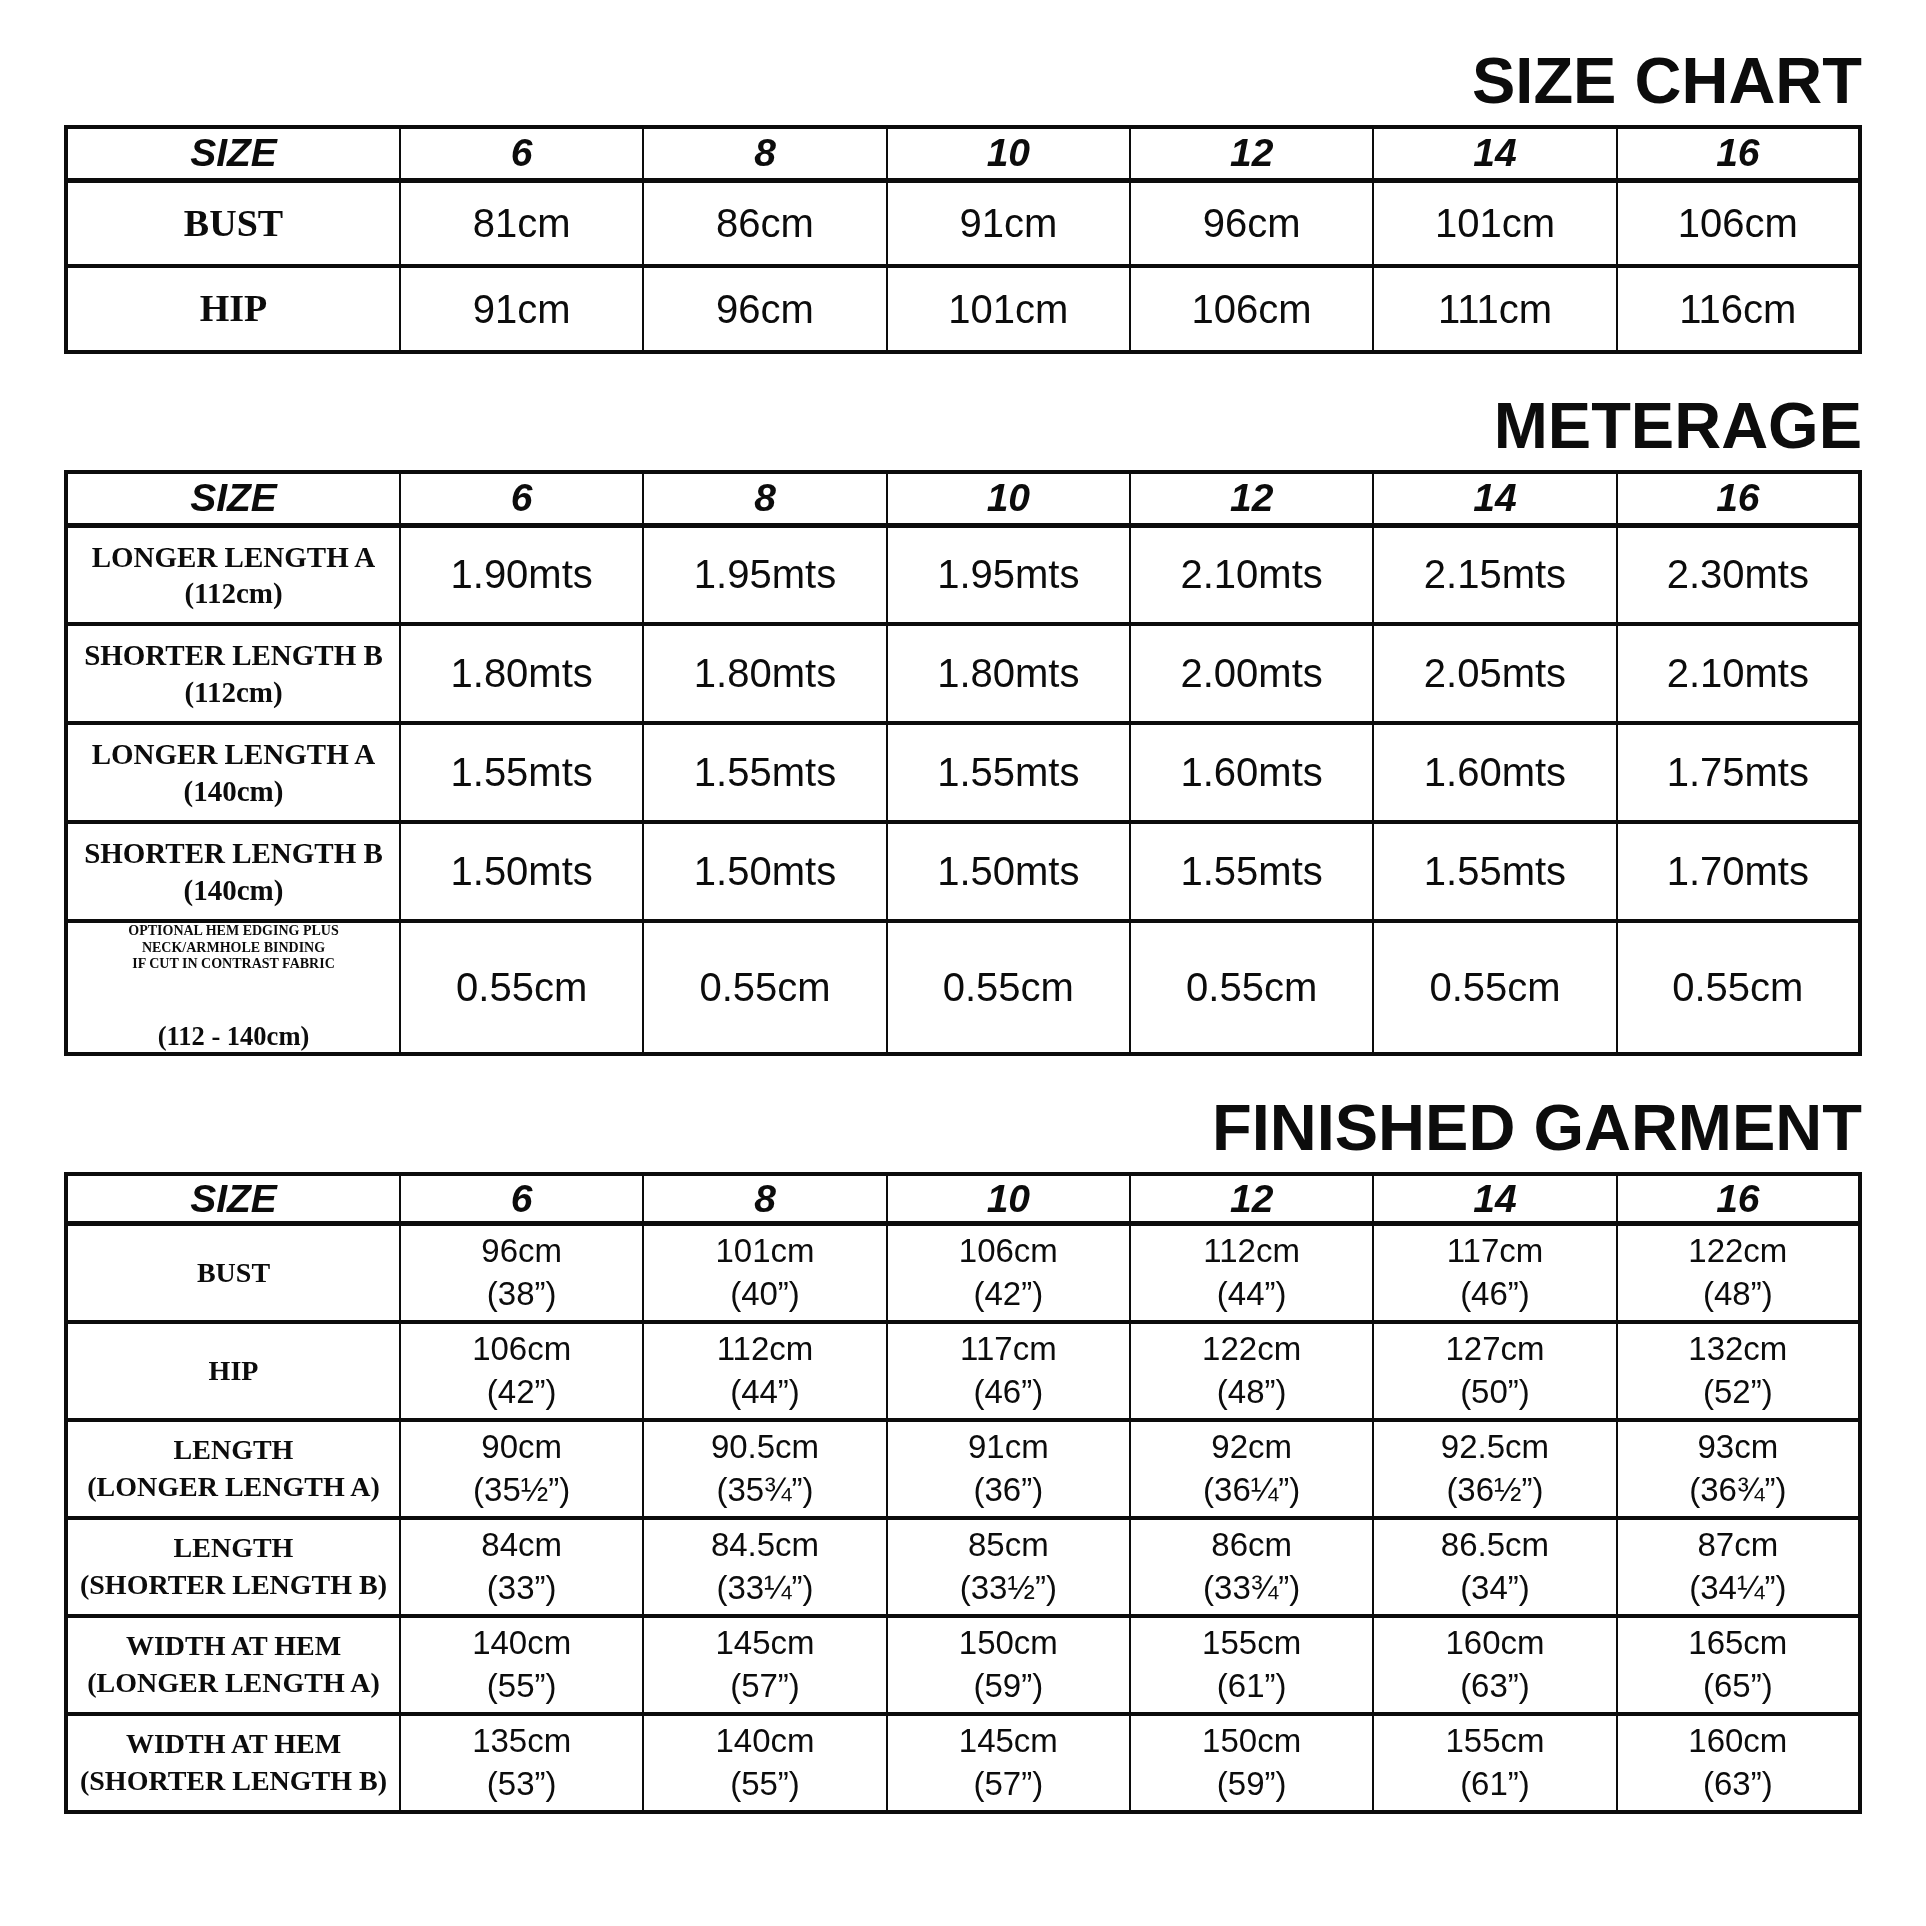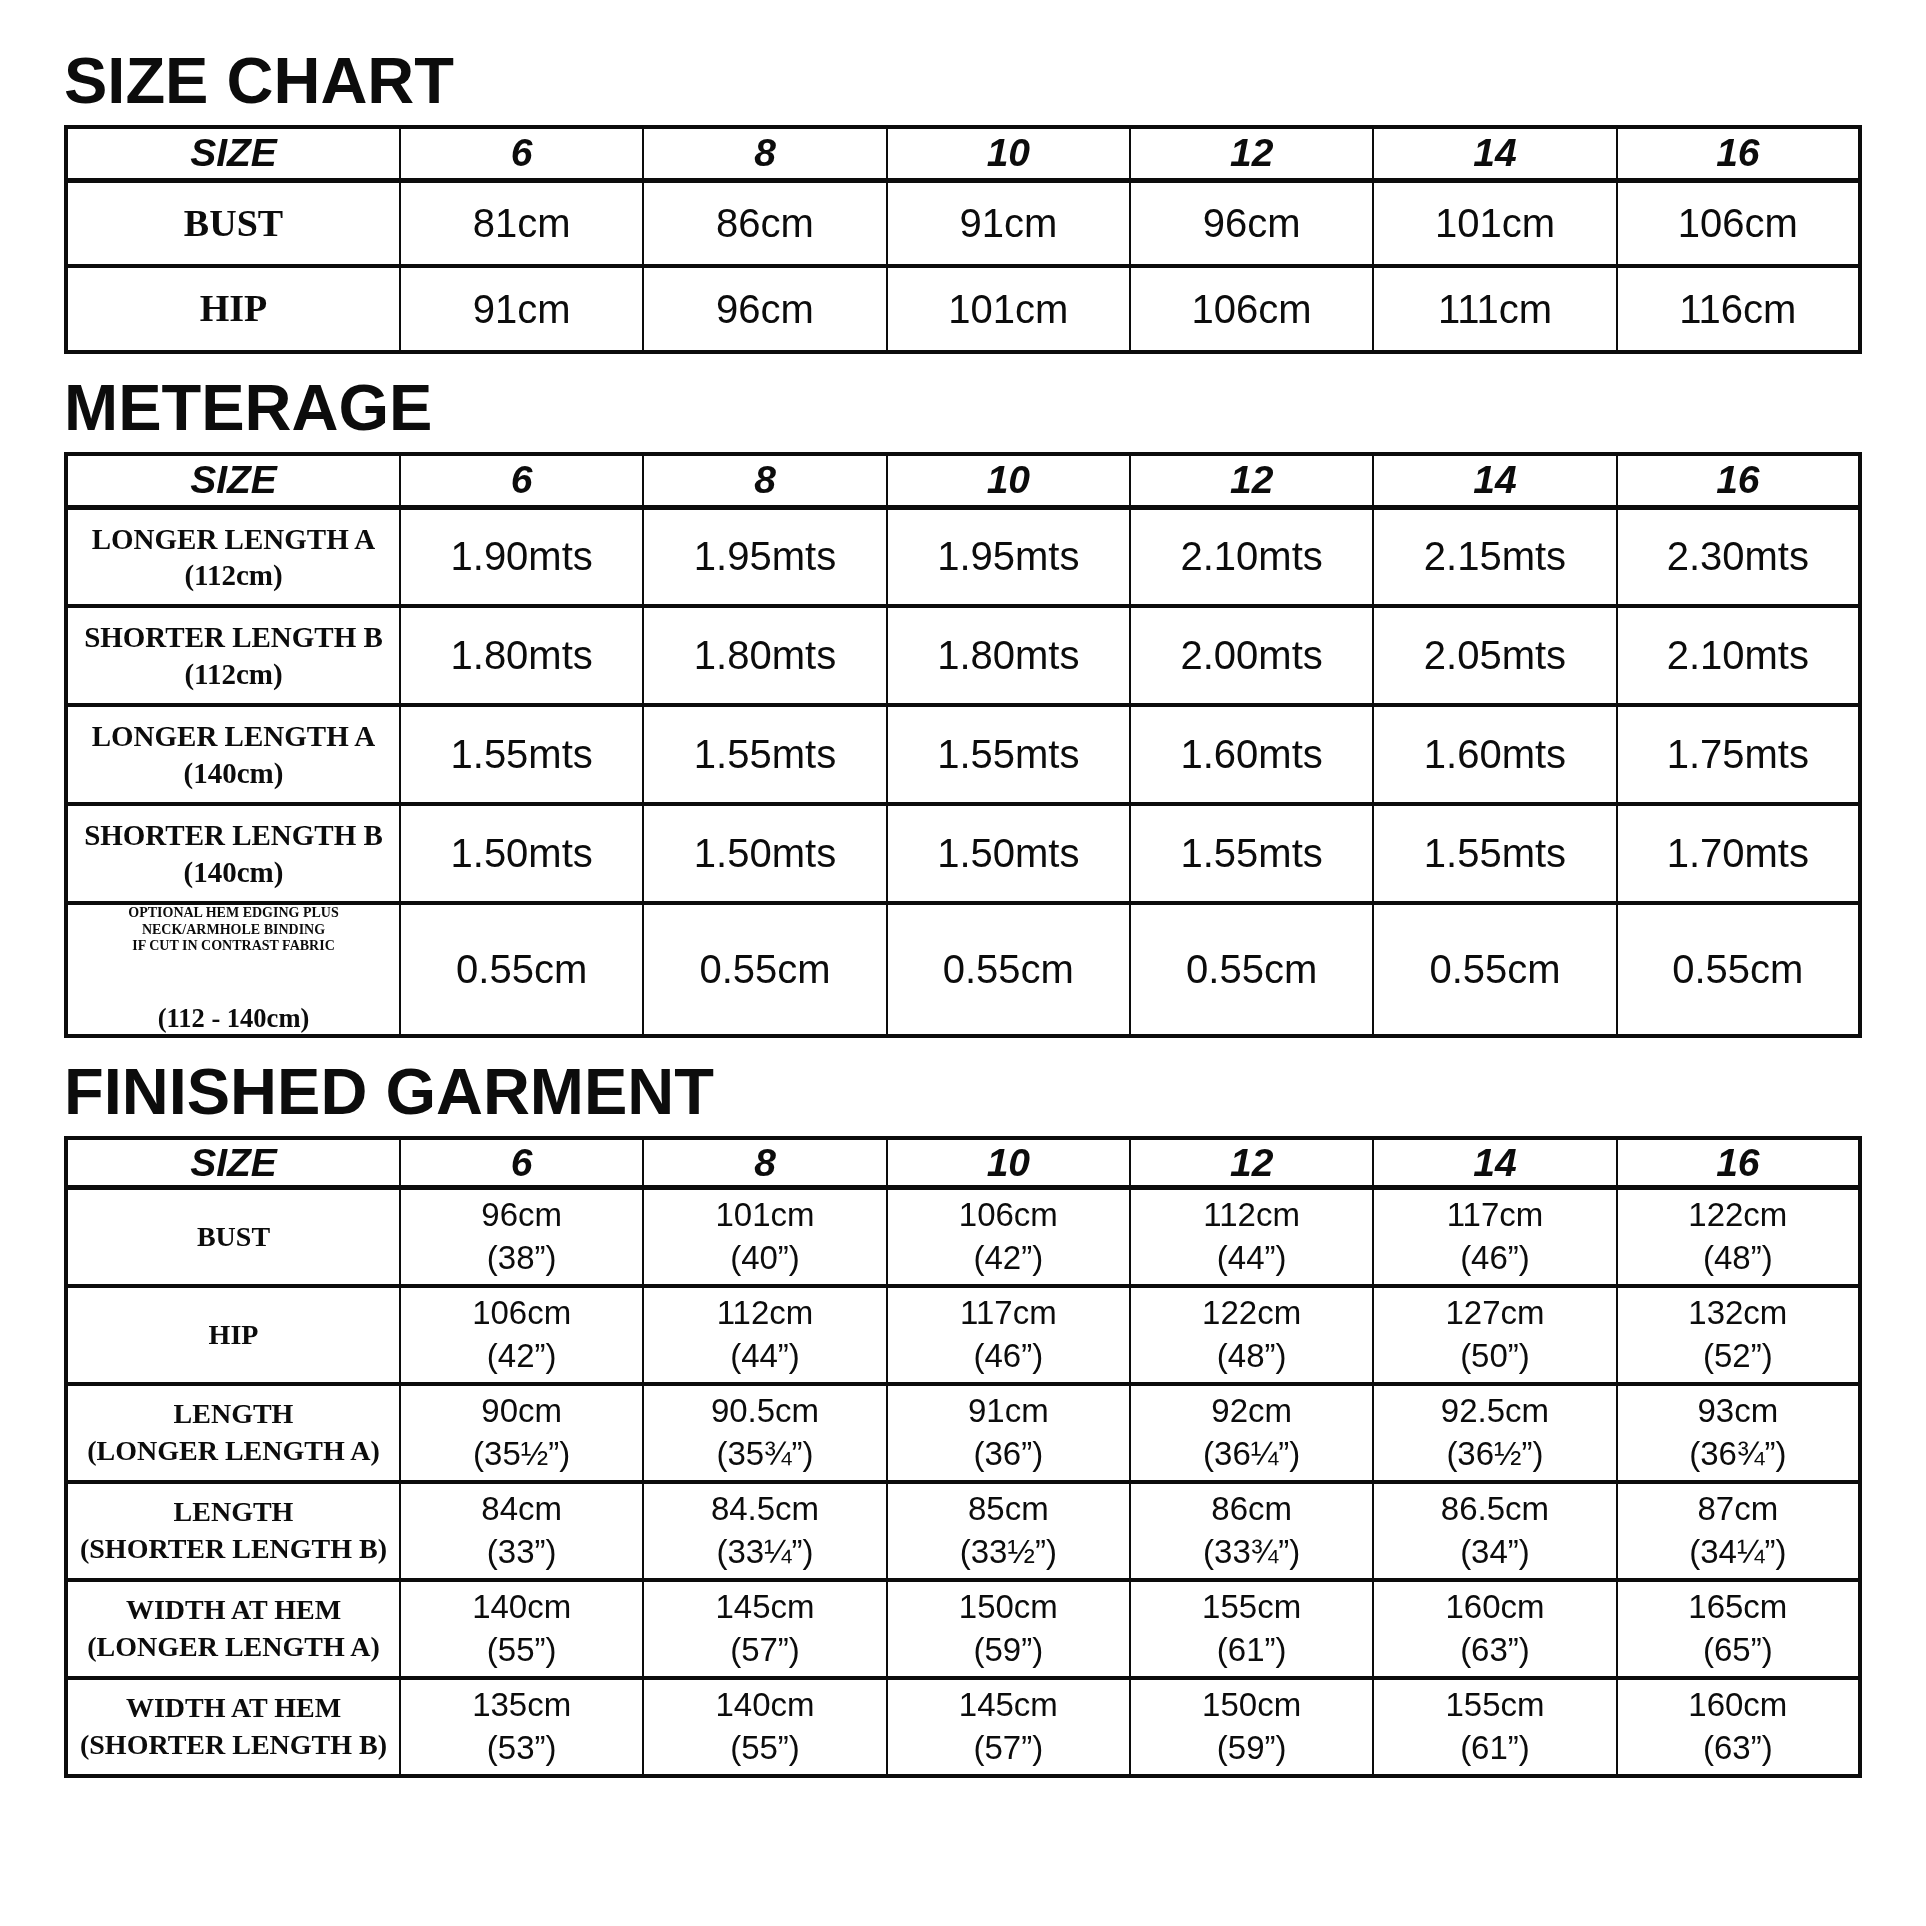--- a/index.html
+++ b/index.html
@@ -21,23 +21,24 @@
     padding: 48px 64px 0 64px;
     overflow: hidden;
   }
   h2.title {
     font-size: 65px;
     font-weight: bold;
     line-height: 1.0;
     margin: 0 0 12px 0;
     letter-spacing: 0px;
     color: #0c0c0c;
+    text-align: right;
   }
   section + section h2.title {
-    margin-top: 21px;
+    margin-top: 39px;
   }
   table {
     border-collapse: collapse;
     width: 1798px;
     table-layout: fixed;
     border: 4.3px solid #0c0c0c;
   }
   col.label-col { width: 334px; }
   th, td {
     border-left: 2.6px solid #0c0c0c;

